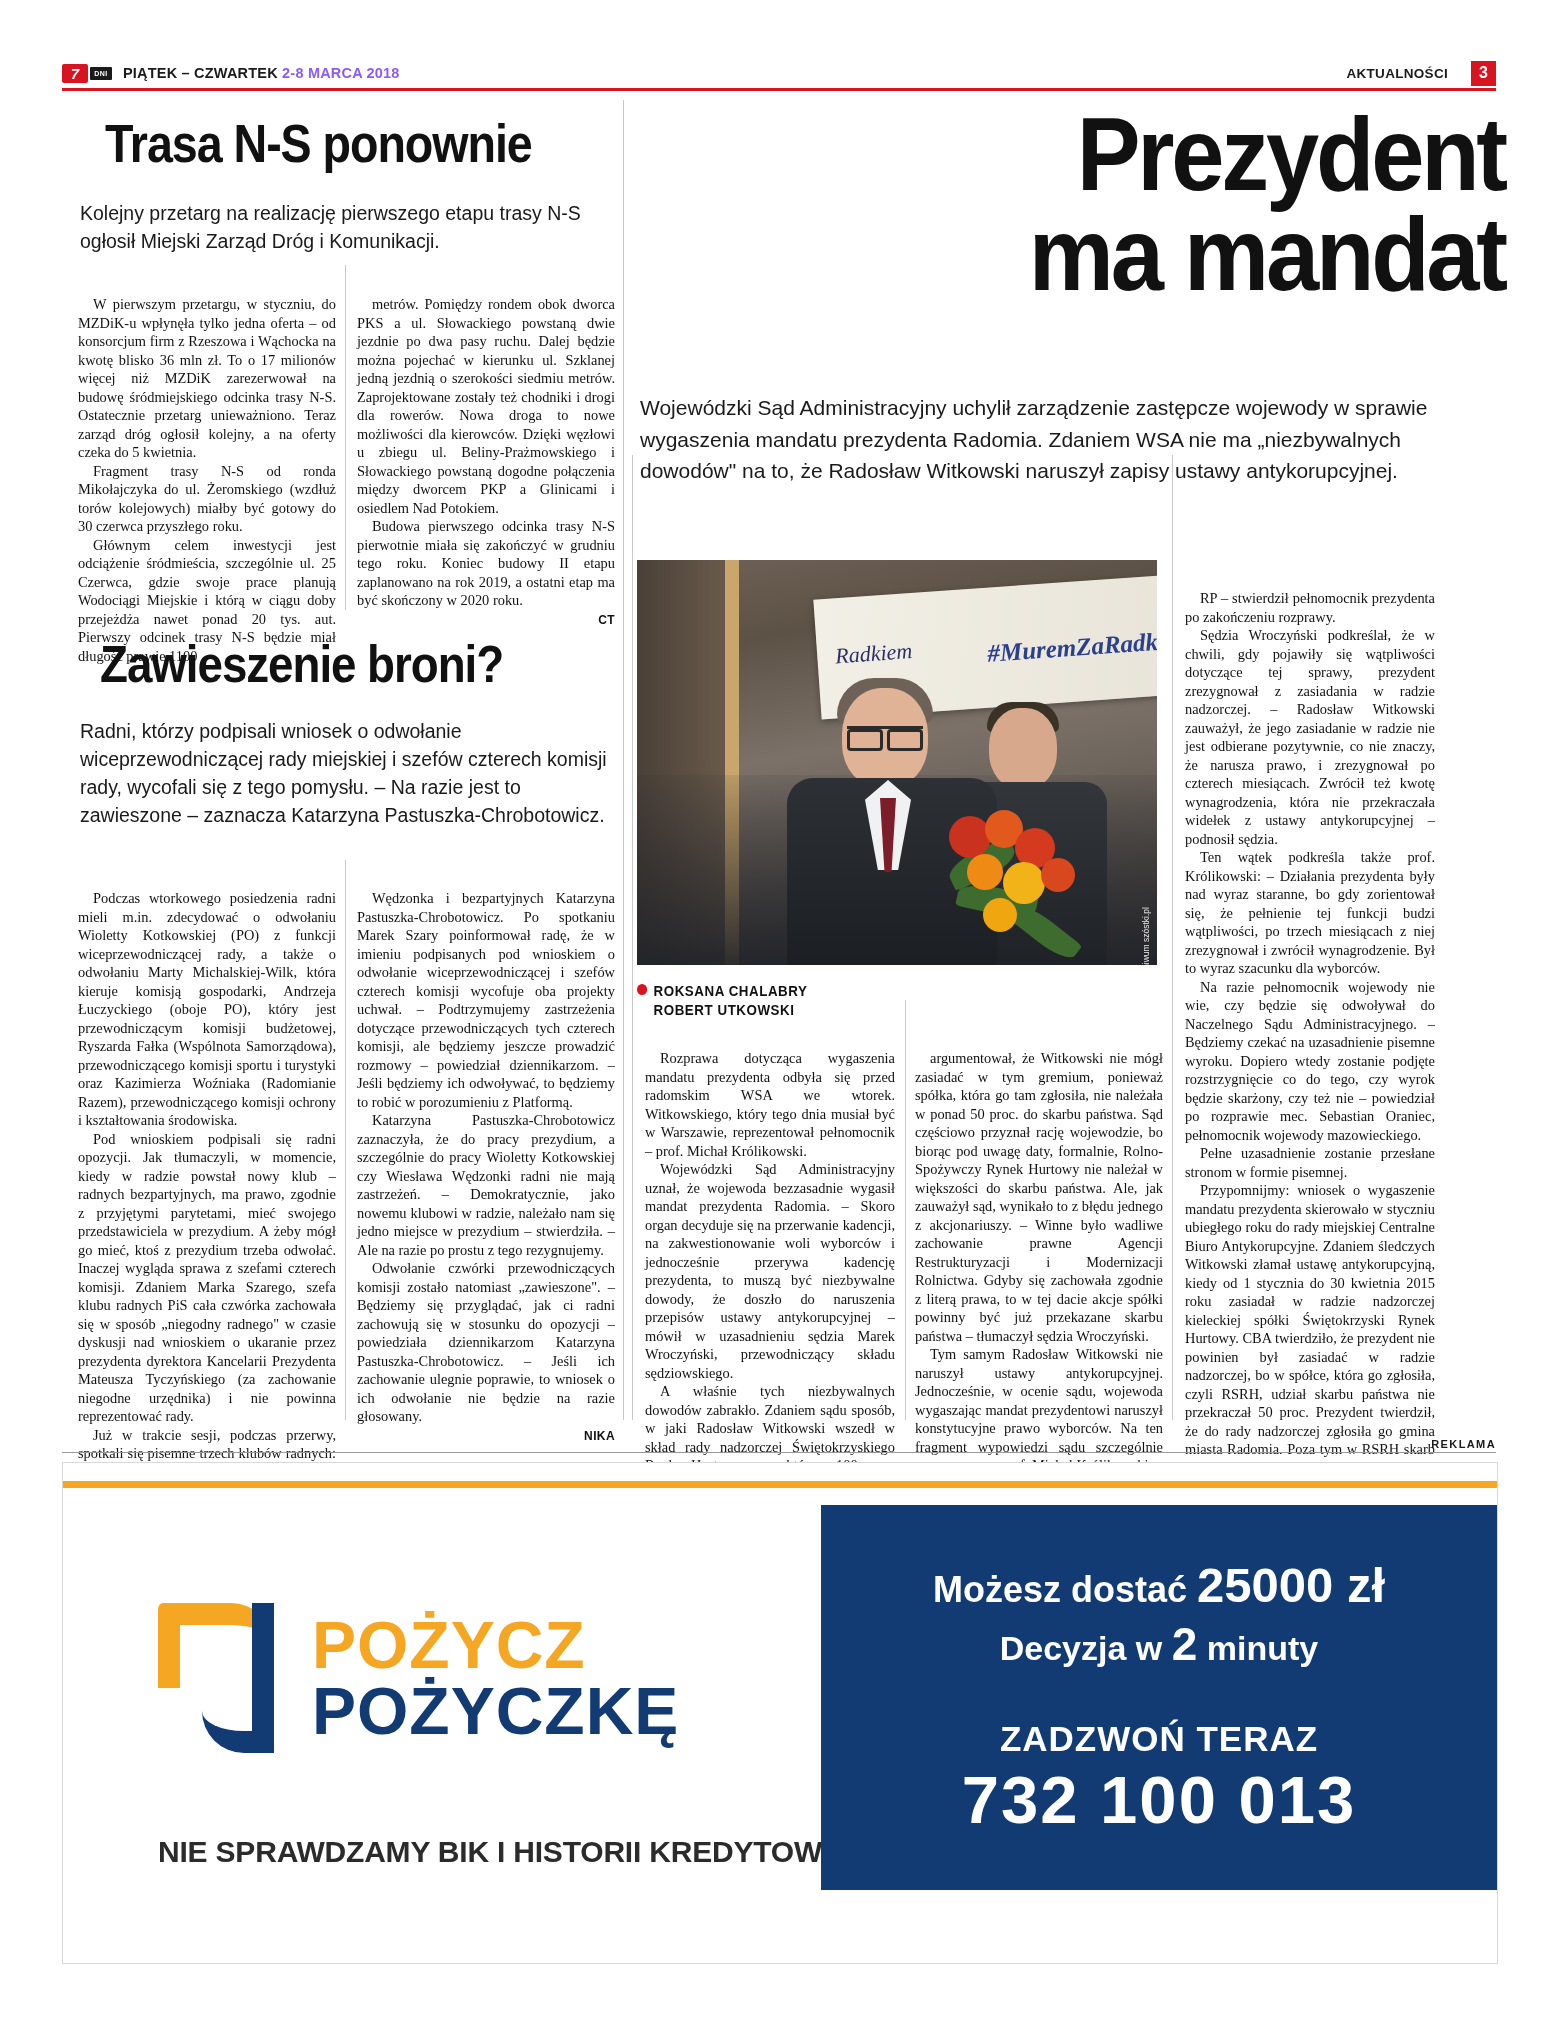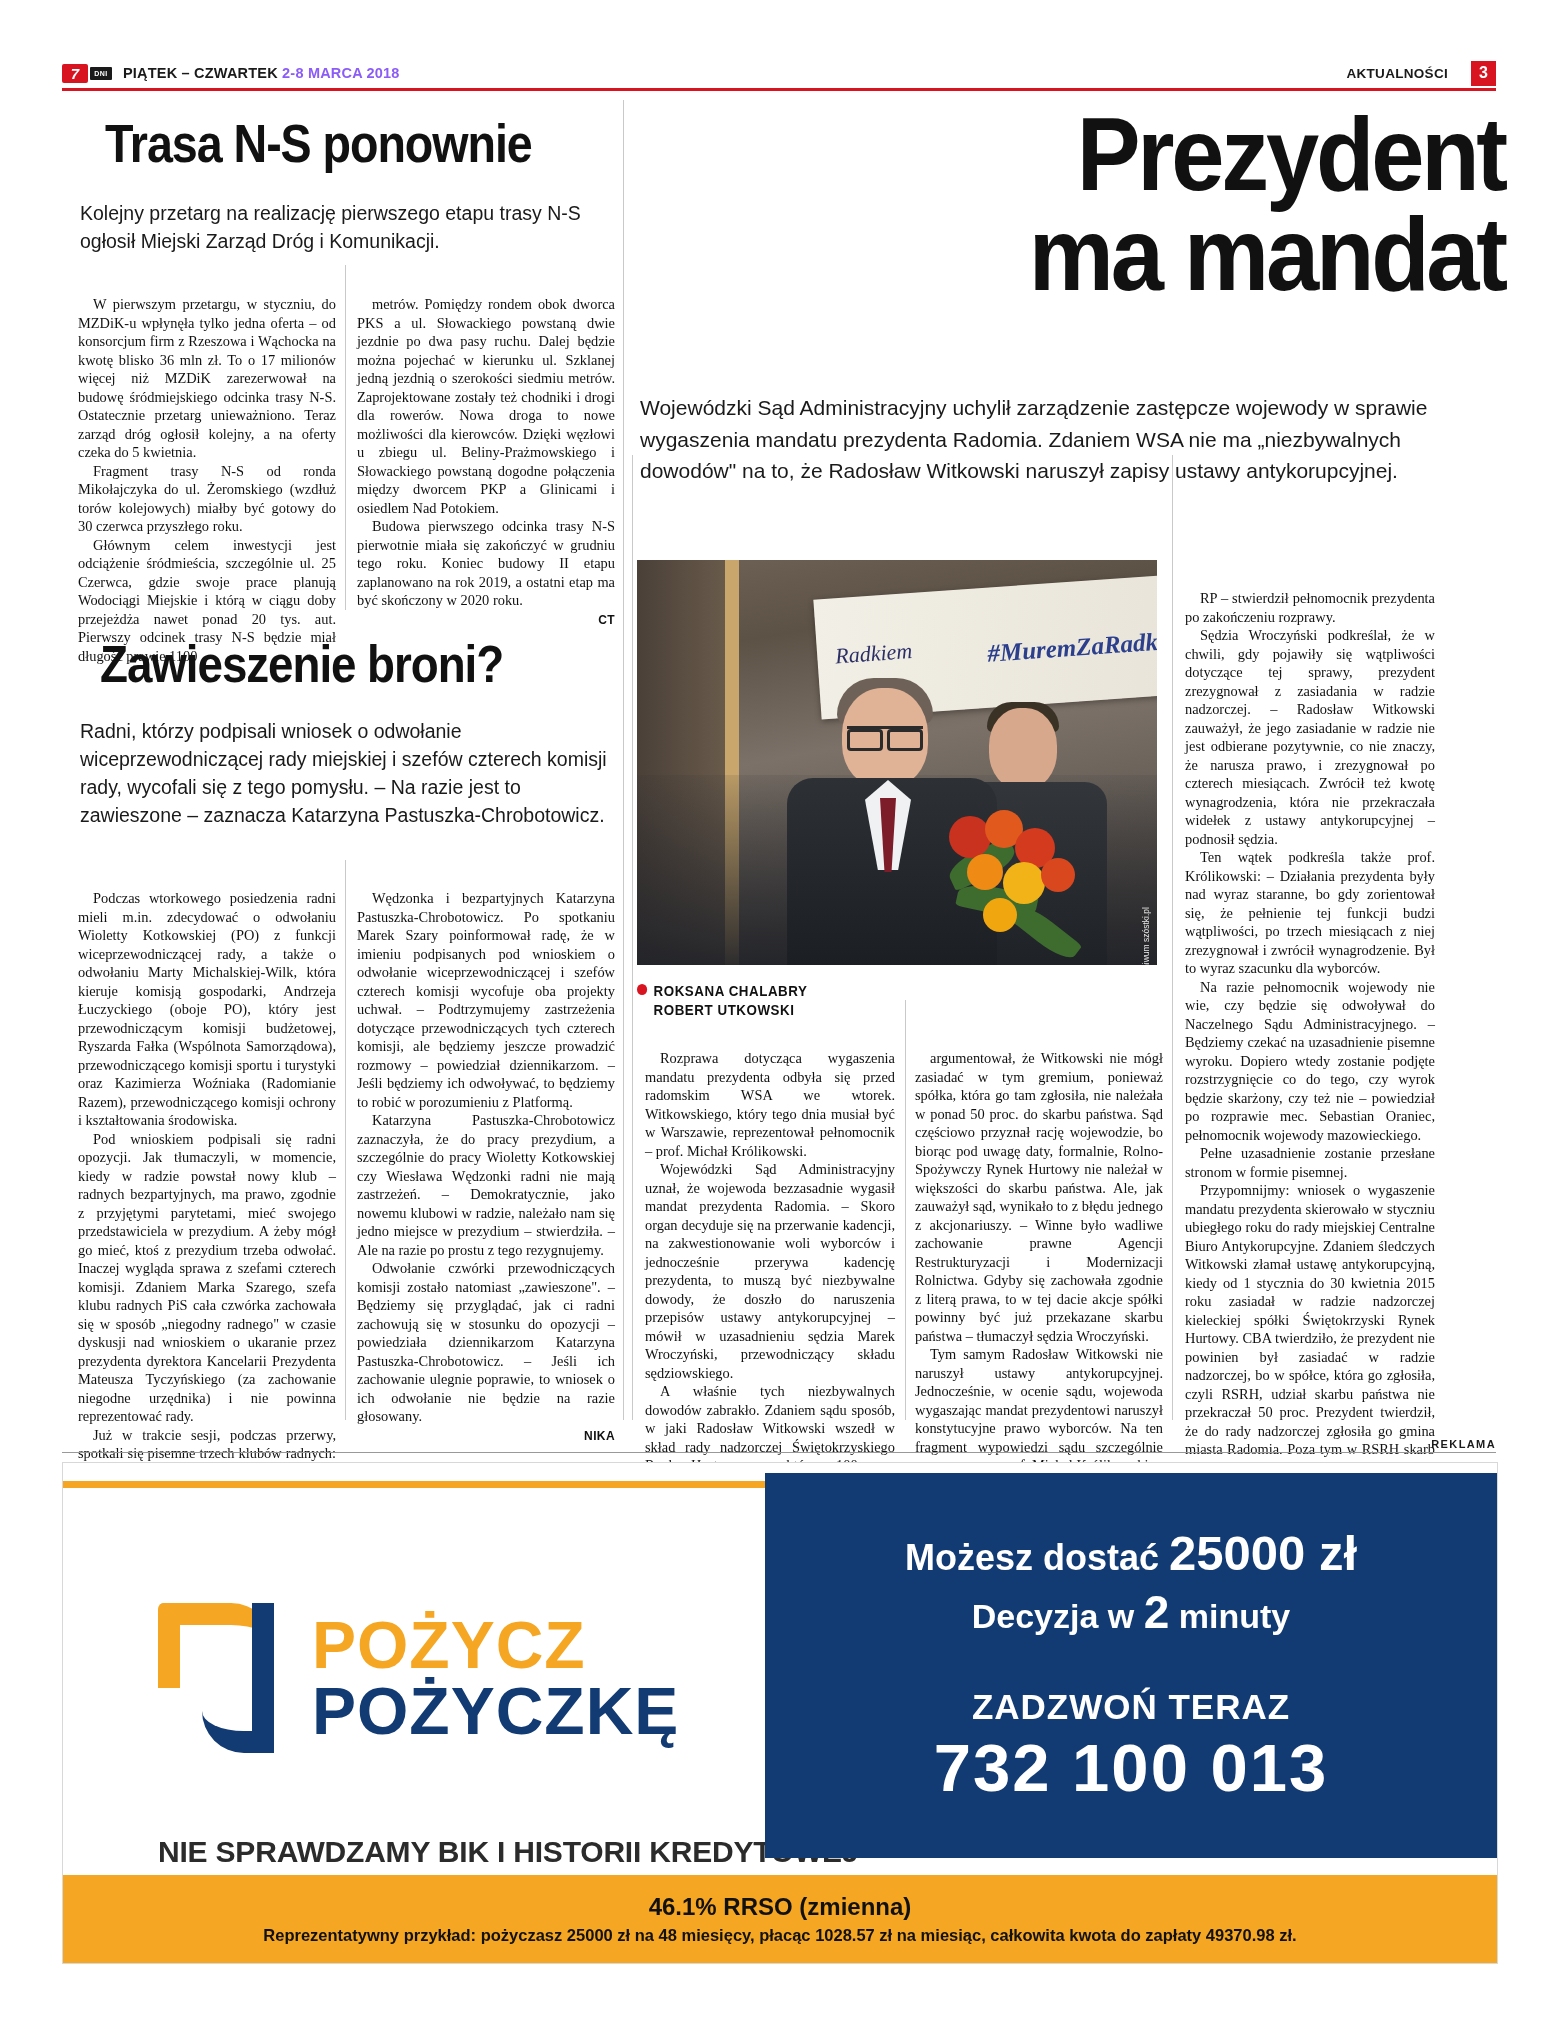--- a/index.html
+++ b/index.html
@@ -170,21 +170,21 @@
   }
   .reklama-rule{position:absolute;left:62px;top:1452px;width:1434px;height:1px;background:#999;}
 
   
   .ad{
     position:absolute;left:62px;top:1462px;width:1434px;height:500px;
     background:#ffffff;border:1px solid #d8d8d8;overflow:hidden;
   }
   .ad-topbar{position:absolute;left:0;top:18px;width:100%;height:7px;background:#f5a623;}
   .ad-blue{
-    position:absolute;right:0;top:10px;width:732px;height:385px;background:#133b73;
+    position:absolute;right:0;top:42px;width:676px;height:385px;background:#133b73;
   }
   .ad-blue-inner{
     position:absolute;left:0;top:0;width:100%;height:100%;
     display:flex;flex-direction:column;align-items:center;justify-content:center;
     font-family:"Liberation Sans",sans-serif;color:#fff;text-align:center;
   }
   .ad-line1{font-size:36px;font-weight:bold;margin-bottom:4px;}
   .ad-line1 .big{font-size:49px;}
   .ad-line2{font-size:34px;font-weight:bold;}
   .ad-line2 .big{font-size:46px;}
@@ -363,19 +363,15 @@
           <span>Możesz dostać </span><span class="big">25000 zł</span>
         </div>
         <div class="ad-line2">
           <span>Decyzja w </span><span class="big">2</span><span> minuty</span>
         </div>
         <div class="ad-call">ZADZWOŃ TERAZ</div>
         <div class="ad-phone">732 100 013</div>
       </div>
     </div>
 
-    <div class="ad-yellow">
-      <div class="ad-rrso">46.1% RRSO (zmienna)</div>
-      <div class="ad-example">Reprezentatywny przykład: pożyczasz 25000 zł na 48 miesięcy, płacąc 1028.57 zł na miesiąc, całkowita kwota do zapłaty 49370.98 zł.</div>
-    </div>
   </div>
 
 </div>
 
 </body></html>

